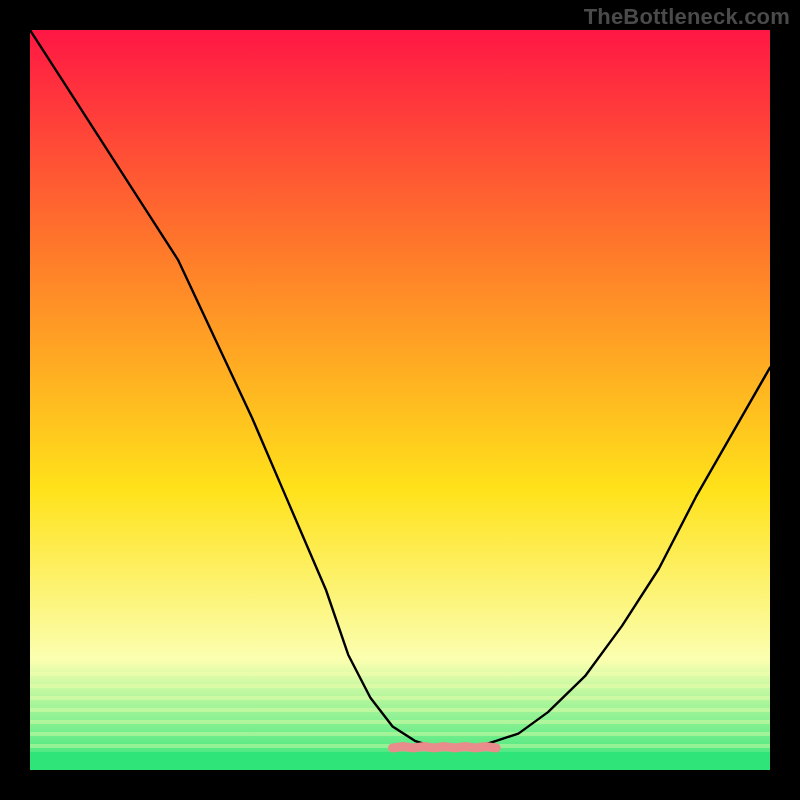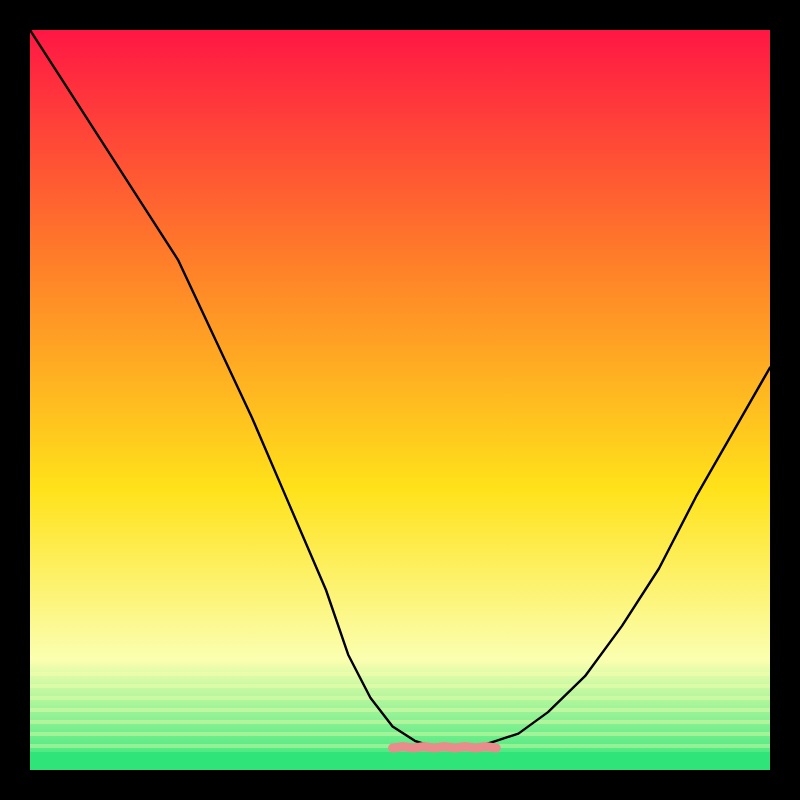--- a/index.html
+++ b/index.html
@@ -37,20 +37,21 @@
   svg.plot {
     display: block;
     width: 740px;
     height: 740px;
   }
 </style>
 </head>
 <body>
 
 <div class="stage">
+  <div class="watermark">TheBottleneck.com</div>
 
   <div class="plot-outer">
     <svg class="plot" viewBox="0 0 740 740" preserveAspectRatio="none">
       <defs>
         <linearGradient id="bg-grad" x1="0" y1="0" x2="0" y2="1">
           <stop id="g0" offset="0%" stop-color="#ff1744"></stop>
           <stop id="g1" offset="30%" stop-color="#ff7a2a"></stop>
           <stop id="g2" offset="62%" stop-color="#ffe21a"></stop>
           <stop id="g3" offset="85%" stop-color="#fbffb0"></stop>
           <stop id="g4" offset="100%" stop-color="#2fe57a"></stop>

